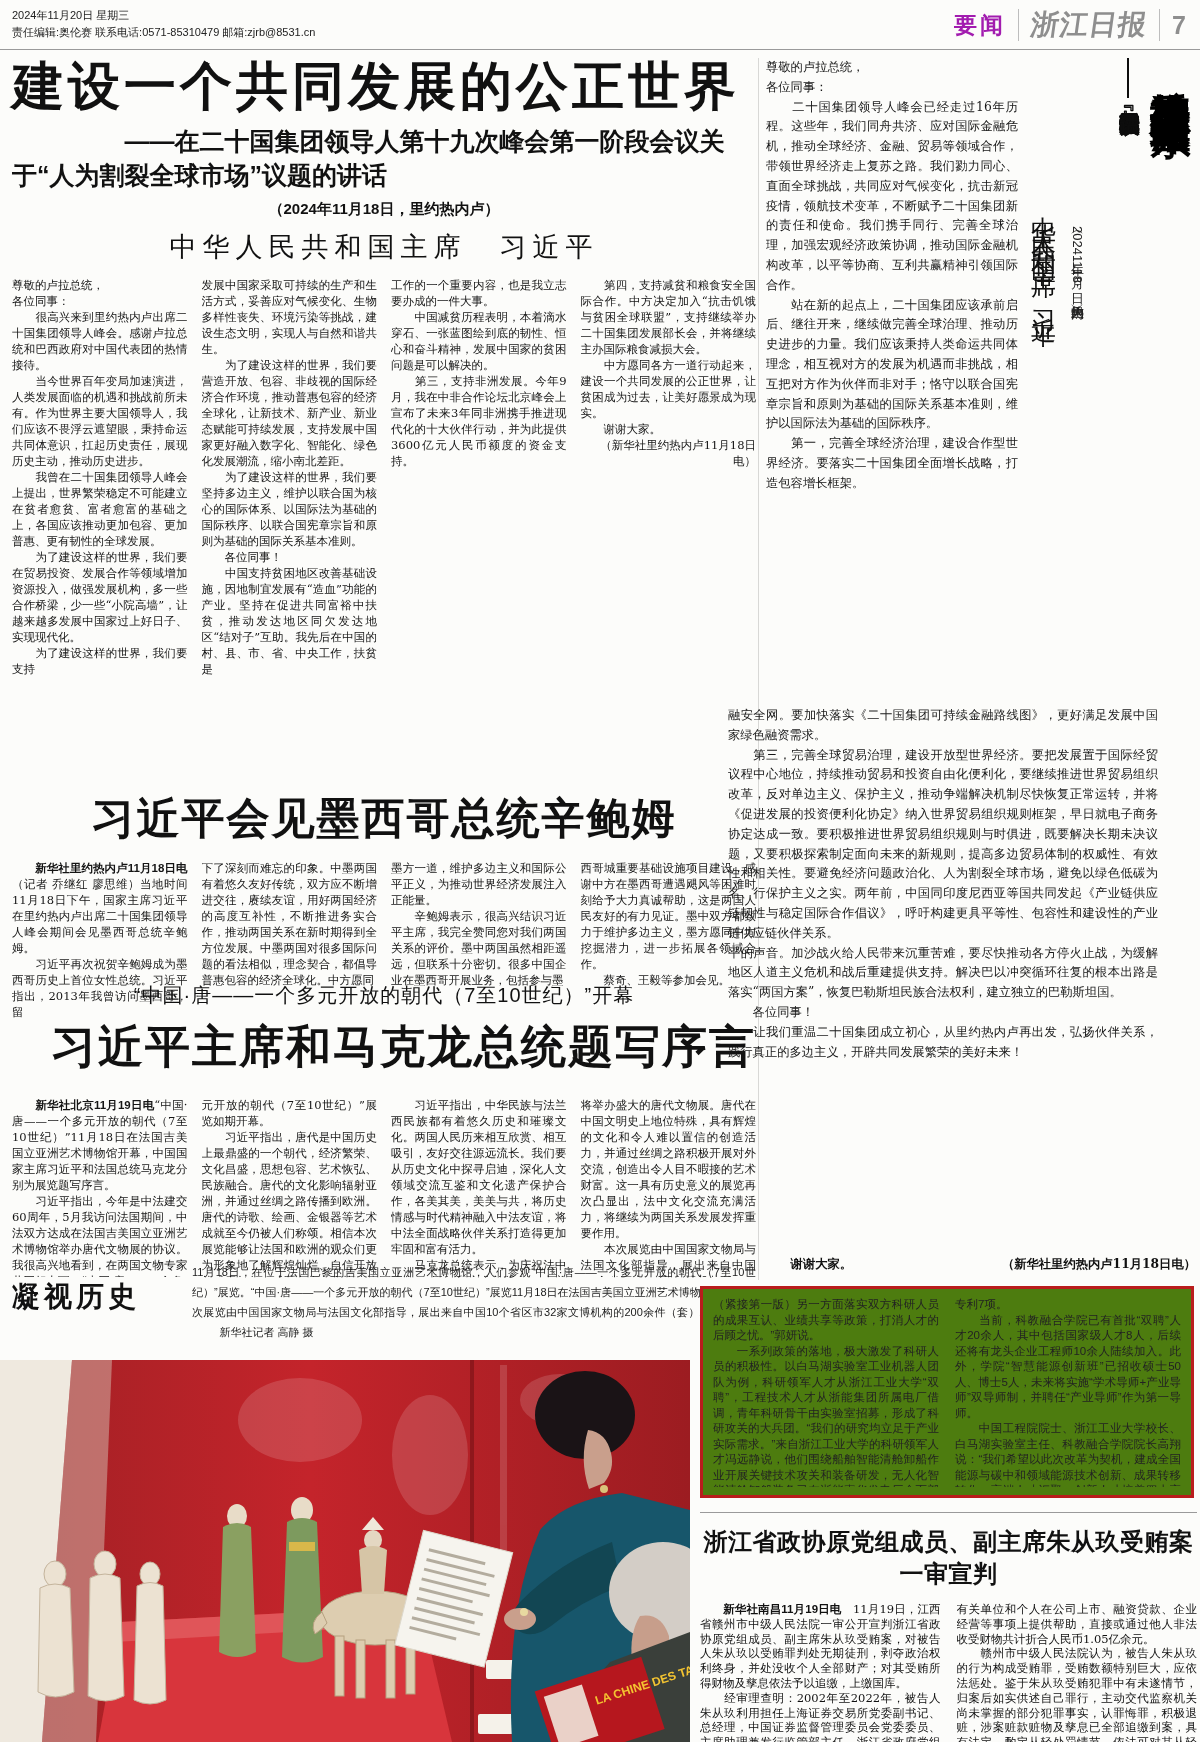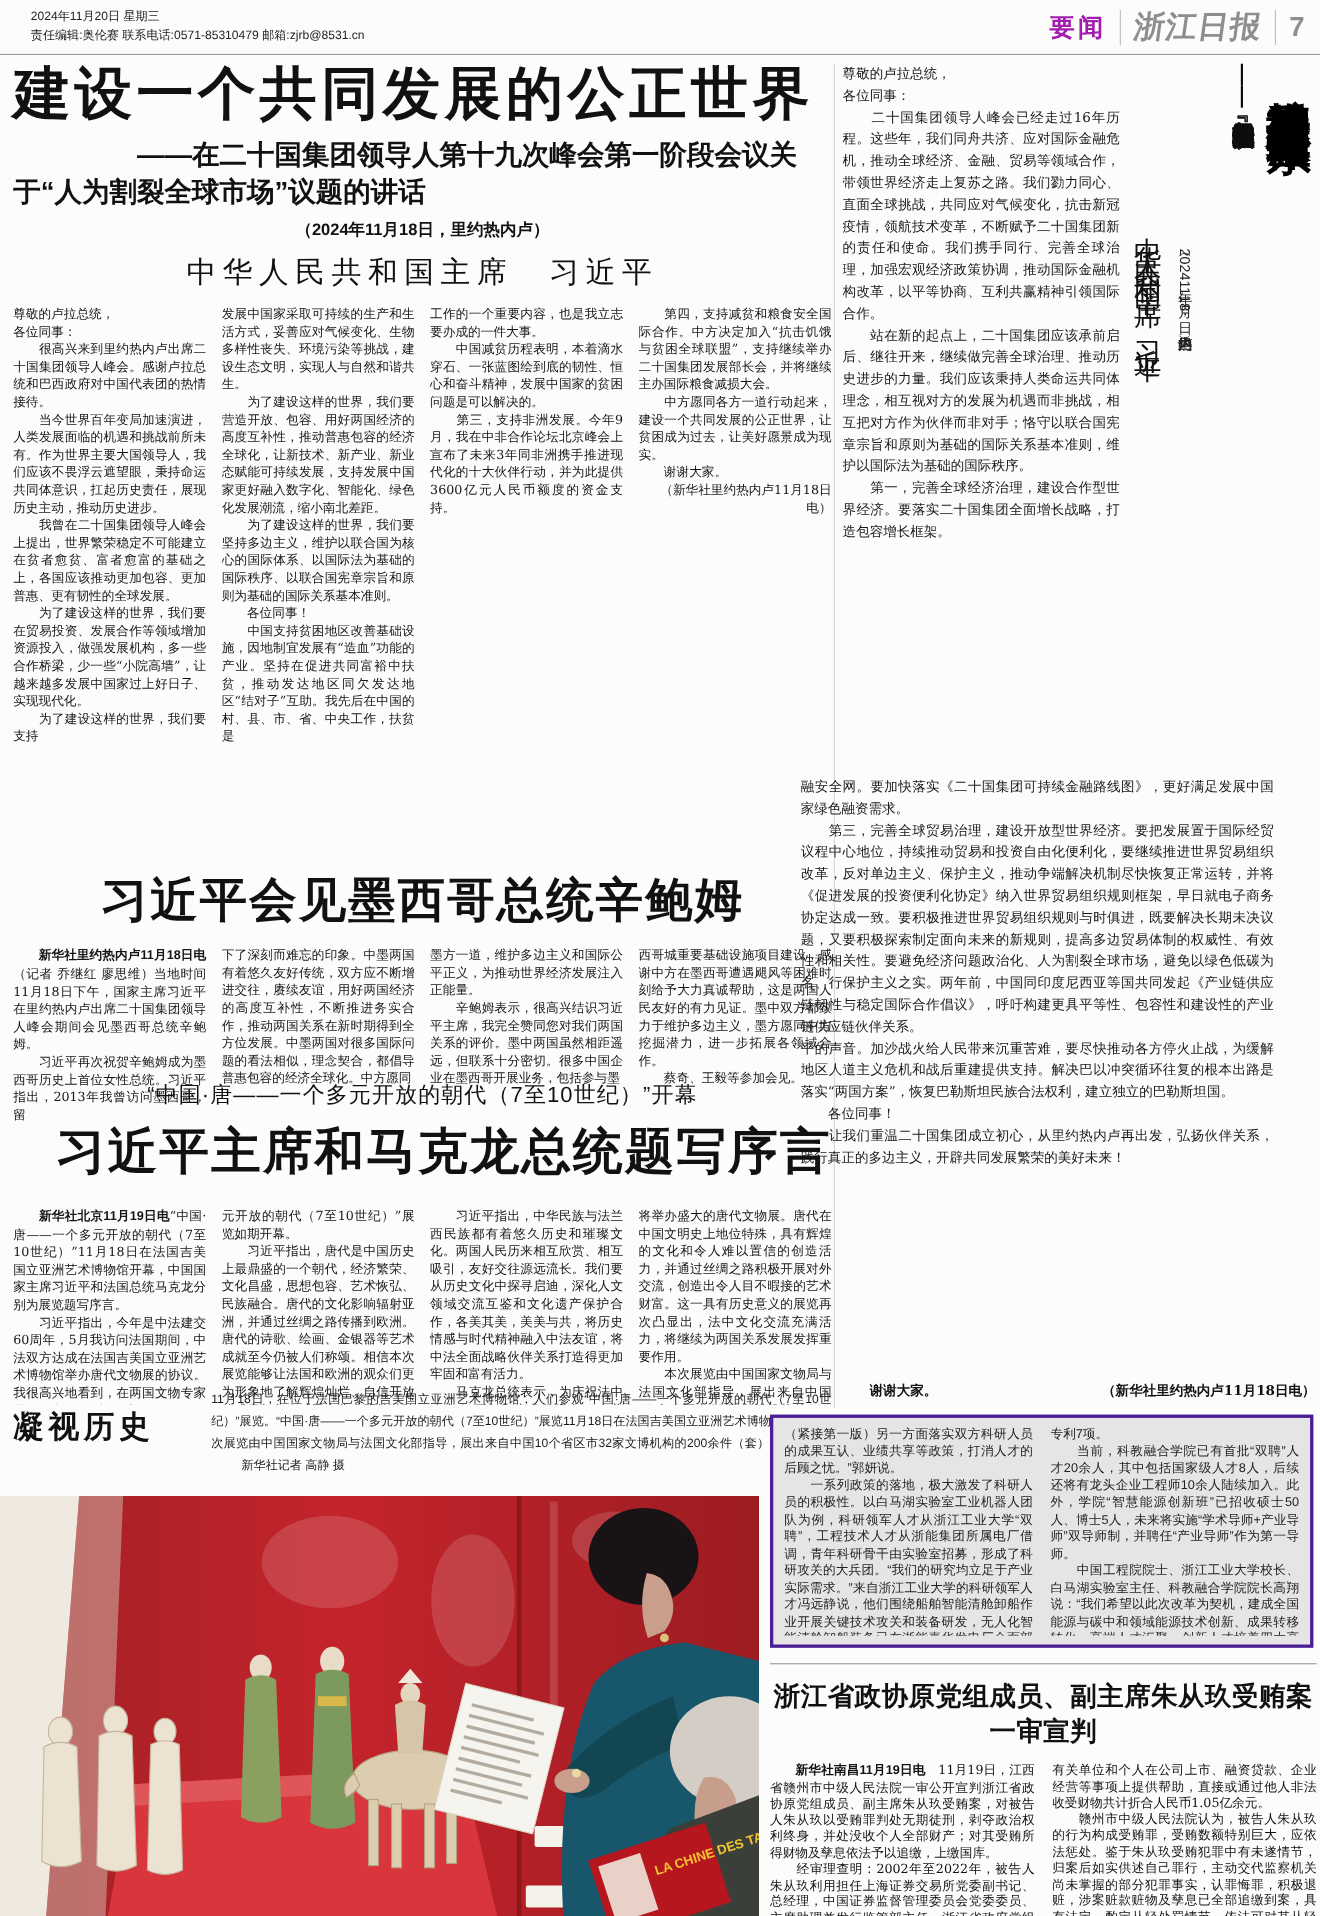--- a/index.html
+++ b/index.html
@@ -1,20 +1,20 @@
 <!DOCTYPE html>
 <html><head>
 <meta charset="utf-8">
 <style>
   html,body{margin:0;padding:0;background:#e9e7e2;}
   #page{position:relative;width:1200px;height:1742px;margin:0 auto;background:#fcfcfa;
         font-family:"Liberation Sans",sans-serif;color:#111;overflow:hidden;}
   
   .header{position:absolute;left:0;top:0;width:1200px;height:50px;border-bottom:1px solid #9a9a9a;box-sizing:border-box;}
-  .header-left{position:absolute;left:28px;top:7px;font-size:11px;line-height:17px;color:#222;}
+  .header-left{position:absolute;left:12px;top:7px;font-size:11px;line-height:17px;color:#222;}
   .header-right{position:absolute;right:14px;top:6px;display:flex;align-items:center;gap:12px;}
   .section-name{font-size:23px;font-weight:bold;color:#a21caf;letter-spacing:3px;}
   .vbar{width:1px;height:32px;background:#bdbdbd;}
   .masthead{font-family:"DejaVu Serif",serif;font-size:28px;font-weight:bold;color:#8e8e8e;transform:skewX(-8deg);letter-spacing:1px;}
   .pageno{font-size:25px;color:#8e8e8e;font-weight:bold;}
   .divider-v{position:absolute;left:758px;top:58px;height:1222px;border-left:1px solid #d8d8d6;}
   
   .news-body{font-family:"DejaVu Serif",serif;font-size:11.5px;line-height:16px;text-align:justify;color:#151515;}
   .news-body p{margin:0;}
   .cols4{display:flex;gap:14px;margin-top:12px;overflow:hidden;}
@@ -48,22 +48,22 @@
   .rt{position:absolute;left:766px;top:58px;width:430px;height:642px;display:flex;}
   .rt-text{width:252px;flex:none;overflow:hidden;}
   .rt-byline{width:42px;flex:none;writing-mode:vertical-rl;font-family:"DejaVu Serif",serif;font-size:25px;letter-spacing:7px;padding-top:138px;box-sizing:border-box;color:#111;}
   .rt-date{width:26px;flex:none;writing-mode:vertical-rl;font-size:13px;padding-top:168px;box-sizing:border-box;color:#222;}
   .rt-sub{width:58px;flex:none;writing-mode:vertical-rl;font-size:20px;font-weight:bold;line-height:28px;color:#0d0d0d;}
   .rt-title{width:52px;flex:none;writing-mode:vertical-rl;font-size:40px;font-weight:900;letter-spacing:2px;line-height:50px;color:#000;}
   .rmid{position:absolute;left:728px;top:706px;width:430px;height:556px;overflow:hidden;}
   .rmid-footer{position:absolute;left:766px;top:1256px;width:430px;display:flex;justify-content:space-between;
                font-family:"DejaVu Serif",serif;font-size:12.3px;font-weight:bold;}
   
-  .redbox{position:absolute;left:700px;top:1286px;width:494px;height:212px;border:3px solid #4c1d95;
-          box-sizing:border-box;padding:8px 10px;display:flex;gap:16px;background:#e5e5e5;}
+  .redbox{position:absolute;left:700px;top:1286px;width:494px;height:212px;border:3px solid #b91c1c;
+          box-sizing:border-box;padding:8px 10px;display:flex;gap:16px;background:#4d7c0f;}
   .rb-col{flex:1;font-size:11.5px;line-height:15.5px;text-align:justify;color:#222;overflow:hidden;}
   .rb-col p{margin:0;}
   
   .court{position:absolute;left:700px;top:1512px;width:497px;}
   .court-rule{border-top:1px solid #9a9a9a;margin-bottom:13px;}
   .court-title{font-size:24px;font-weight:900;text-align:center;letter-spacing:0.5px;}
   .court-cols{display:flex;gap:16px;margin-top:12px;height:168px;overflow:hidden;}
   .court-col{flex:1;font-family:"DejaVu Serif",serif;font-size:11.5px;line-height:14.8px;text-align:justify;overflow:hidden;}
   .court-col p{margin:0;}
   b{font-family:"Liberation Sans",sans-serif;}
@@ -99,21 +99,21 @@
           <p>尊敬的卢拉总统，</p>
           <p>各位同事：</p>
           <p>　　很高兴来到里约热内卢出席二十国集团领导人峰会。感谢卢拉总统和巴西政府对中国代表团的热情接待。</p>
           <p>　　当今世界百年变局加速演进，人类发展面临的机遇和挑战前所未有。作为世界主要大国领导人，我们应该不畏浮云遮望眼，秉持命运共同体意识，扛起历史责任，展现历史主动，推动历史进步。</p>
           <p>　　我曾在二十国集团领导人峰会上提出，世界繁荣稳定不可能建立在贫者愈贫、富者愈富的基础之上，各国应该推动更加包容、更加普惠、更有韧性的全球发展。</p>
           <p>　　为了建设这样的世界，我们要在贸易投资、发展合作等领域增加资源投入，做强发展机构，多一些合作桥梁，少一些“小院高墙”，让越来越多发展中国家过上好日子、实现现代化。</p>
           <p>　　为了建设这样的世界，我们要支持</p>
         </div>
       <div>
           <p>发展中国家采取可持续的生产和生活方式，妥善应对气候变化、生物多样性丧失、环境污染等挑战，建设生态文明，实现人与自然和谐共生。</p>
-          <p>　　为了建设这样的世界，我们要营造开放、包容、用好两国经济的高度互补性，推动普惠包容的经济全球化，让新技术、新产业、新业态赋能可持续发展，支持发展中国家更好融入数字化、智能化、绿色化发展潮流，缩小南北差距。</p>
+          <p>　　为了建设这样的世界，我们要营造开放、包容、非歧视的国际经济合作环境，推动普惠包容的经济全球化，让新技术、新产业、新业态赋能可持续发展，支持发展中国家更好融入数字化、智能化、绿色化发展潮流，缩小南北差距。</p>
           <p>　　为了建设这样的世界，我们要坚持多边主义，维护以联合国为核心的国际体系、以国际法为基础的国际秩序、以联合国宪章宗旨和原则为基础的国际关系基本准则。</p>
           <p>　　各位同事！</p>
           <p>　　中国支持贫困地区改善基础设施，因地制宜发展有“造血”功能的产业。坚持在促进共同富裕中扶贫，推动发达地区同欠发达地区“结对子”互助。我先后在中国的村、县、市、省、中央工作，扶贫是</p>
         </div>
       <div>
           <p>工作的一个重要内容，也是我立志要办成的一件大事。</p>
           <p>　　中国减贫历程表明，本着滴水穿石、一张蓝图绘到底的韧性、恒心和奋斗精神，发展中国家的贫困问题是可以解决的。</p>
           <p>　　第三，支持非洲发展。今年9月，我在中非合作论坛北京峰会上宣布了未来3年同非洲携手推进现代化的十大伙伴行动，并为此提供3600亿元人民币额度的资金支持。</p>
         </div>
       <div>

